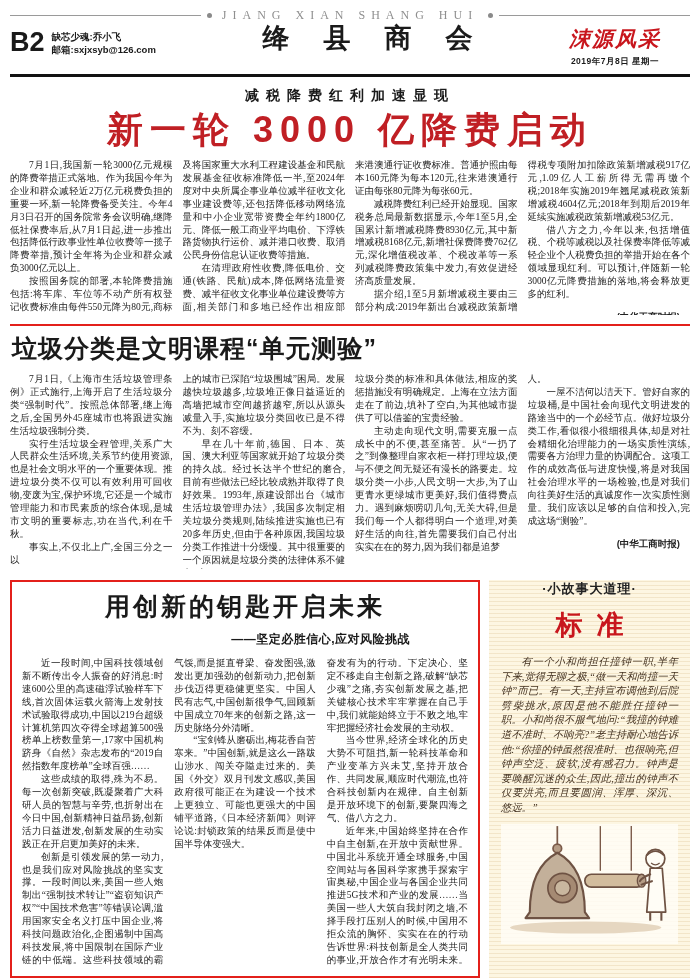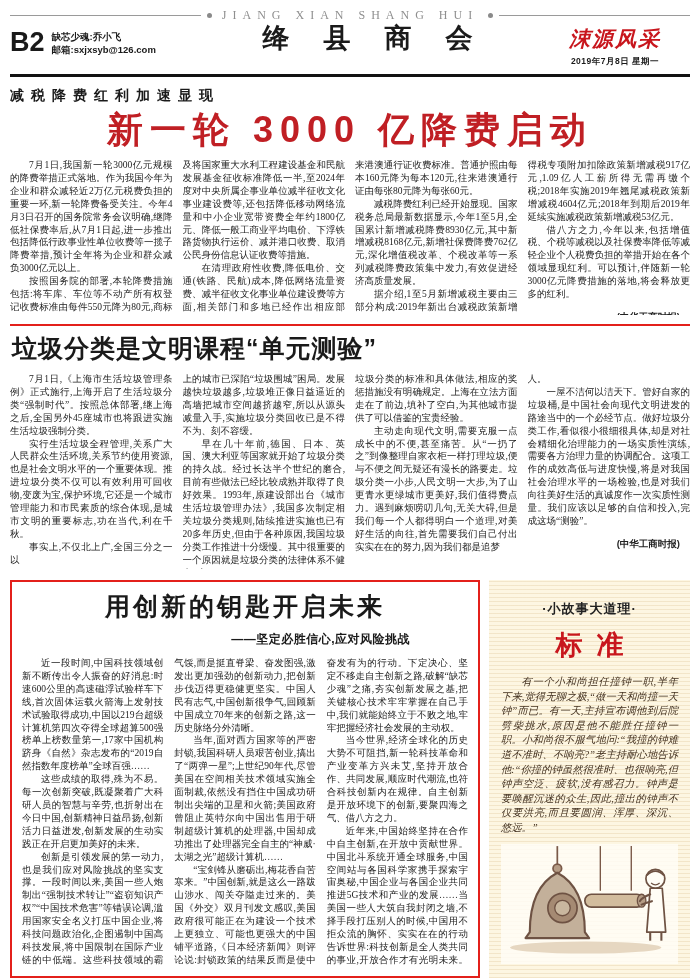--- a/index.html
+++ b/index.html
@@ -32,21 +32,21 @@
     letter-spacing:34px;white-space:nowrap;text-indent:34px;line-height:30px;
   }
   .header-right{flex:0 0 150px;text-align:center;padding-top:2px;}
   .brand{
     font-family:"Liberation Serif",serif;font-style:italic;font-weight:bold;
     color:var(--brand-red);font-size:21px;letter-spacing:2px;white-space:nowrap;
   }
   .date-line{font-family:"Liberation Sans",sans-serif;font-size:8.5px;font-weight:bold;margin-top:3px;letter-spacing:.5px;}
   
   .kicker{
-    font-family:"Liberation Sans",sans-serif;font-weight:bold;
+    text-align:center;font-family:"Liberation Sans",sans-serif;font-weight:bold;
     font-size:14px;letter-spacing:7px;margin-top:10px;
   }
   .headline-red{
     text-align:center;font-family:"Liberation Sans",sans-serif;font-weight:bold;
     color:var(--headline-red);font-size:36px;letter-spacing:7px;margin-top:5px;line-height:40px;
   }
   
   .cols{display:flex;overflow:hidden;}
   .cols .col{flex:1;overflow:hidden;}
   .cols-4{gap:10px;height:156px;margin-top:9px;}
@@ -79,21 +79,21 @@
   }
   .box-subtitle{
     font-family:"Liberation Sans",sans-serif;font-weight:bold;font-size:12px;
     text-align:right;padding-right:58px;margin-top:8px;letter-spacing:.5px;
   }
   .box-cols{margin-top:9px;flex:1;}
   
   .story-panel{
     flex:1;background:var(--panel-bg);
     background-image:repeating-linear-gradient(0deg,rgba(205,170,110,.22) 0 1px,transparent 1px 4px);
-    padding:20px 12px 10px;overflow:hidden;
+    padding:0 12px 10px;overflow:hidden;
   }
   .story-kicker{
     text-align:center;font-family:"Liberation Sans",sans-serif;font-weight:bold;
     font-size:13px;letter-spacing:1px;color:#222;
   }
   .story-title{
     text-align:center;font-family:"Liberation Sans",sans-serif;font-weight:bold;
     color:var(--brand-red);font-size:27px;letter-spacing:14px;text-indent:14px;margin-top:9px;
   }
   .story-body{margin-top:12px;}
@@ -194,21 +194,20 @@
       <h4 class="box-title">用创新的钥匙开启未来</h4>
       <div class="box-subtitle">——坚定必胜信心,应对风险挑战</div>
       <div class="cols cols-3 box-cols">
           <div class="col">
             <p>近一段时间,中国科技领域创新不断传出令人振奋的好消息:时速600公里的高速磁浮试验样车下线,首次固体运载火箭海上发射技术试验取得成功,中国以219台超级计算机第四次夺得全球超算500强榜单上榜数量第一,17家中国机构跻身《自然》杂志发布的“2019自然指数年度榜单”全球百强……</p>
             <p>这些成绩的取得,殊为不易。每一次创新突破,既凝聚着广大科研人员的智慧与辛劳,也折射出在今日中国,创新精神日益昂扬,创新活力日益迸发,创新发展的生动实践正在开启更加美好的未来。</p>
             <p>创新是引领发展的第一动力,也是我们应对风险挑战的坚实支撑。一段时间以来,美国一些人炮制出“强制技术转让”“盗窃知识产权”“中国技术危害”等错误论调,滥用国家安全名义打压中国企业,将科技问题政治化,企图遏制中国高科技发展,将中国限制在国际产业链的中低端。这些科技领域的霸凌行径,与时代潮流不符,与科学精神相悖,受到学界和业界的普遍反对。</p>
           </div>
           <div class="col">
             <p class="cont">气馁,而是挺直脊梁、奋发图强,激发出更加强劲的创新动力,把创新步伐迈得更稳健更坚实。中国人民有志气,中国创新很争气,回顾新中国成立70年来的创新之路,这一历史脉络分外清晰。</p>
-            <p>当年,面对西方国家等的严密封锁,我国科研人员艰苦创业,搞出了“两弹一星”;上世纪90年代,尽管美国在空间相关技术领域实施全面制裁,依然没有挡住中国成功研制出尖端的卫星和火箭;美国政府曾阻止英特尔向中国出售用于研制超级计算机的处理器,中国却成功推出了处理器完全自主的“神威·太湖之光”超级计算机……</p>
             <p>“宝剑锋从磨砺出,梅花香自苦寒来。”中国创新,就是这么一路跋山涉水、闯关夺隘走过来的。美国《外交》双月刊发文感叹,美国政府很可能正在为建设一个技术上更独立、可能也更强大的中国铺平道路,《日本经济新闻》则评论说:封锁政策的结果反而是使中国半导体变强大。</p>
           </div>
           <div class="col">
             <p class="cont">奋发有为的行动。下定决心、坚定不移走自主创新之路,破解“缺芯少魂”之痛,夯实创新发展之基,把关键核心技术牢牢掌握在自己手中,我们就能始终立于不败之地,牢牢把握经济社会发展的主动权。</p>
             <p>当今世界,经济全球化的历史大势不可阻挡,新一轮科技革命和产业变革方兴未艾,坚持开放合作、共同发展,顺应时代潮流,也符合科技创新内在规律。自主创新是开放环境下的创新,要聚四海之气、借八方之力。</p>
             <p>近年来,中国始终坚持在合作中自主创新,在开放中贡献世界。中国北斗系统开通全球服务,中国空间站与各国科学家携手探索宇宙奥秘,中国企业与各国企业共同推进5G技术和产业的发展……当美国一些人大筑自我封闭之墙,不择手段打压别人的时候,中国用不拒众流的胸怀、实实在在的行动告诉世界:科技创新是全人类共同的事业,开放合作才有光明未来。创新永无止境,合作没有终点,在创新发展的时代进程中,中国将与世界继续携手共进,写下更加精彩的新篇章。</p>
           </div>
         </div>
     </div>
 

